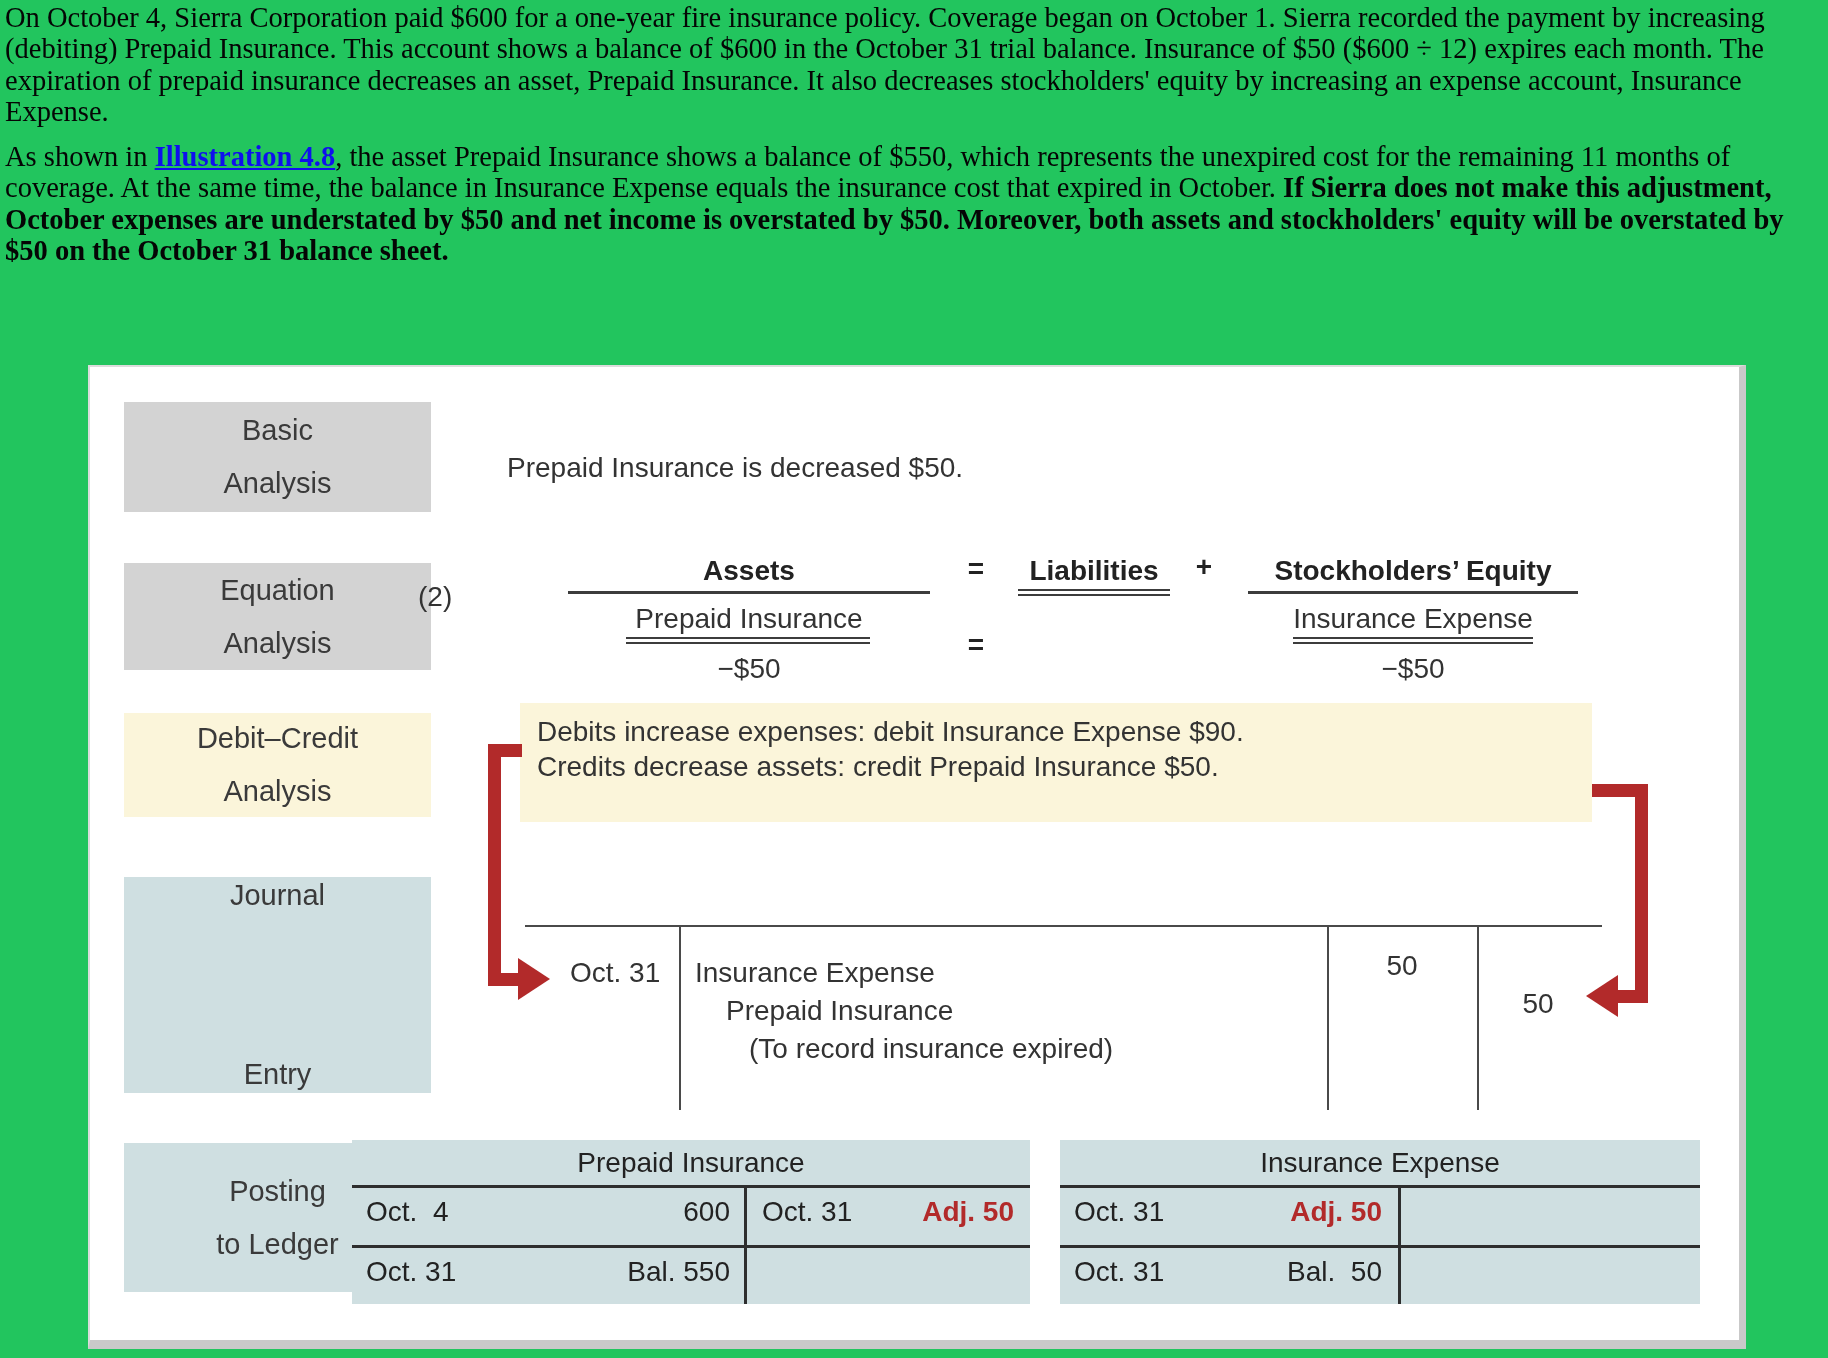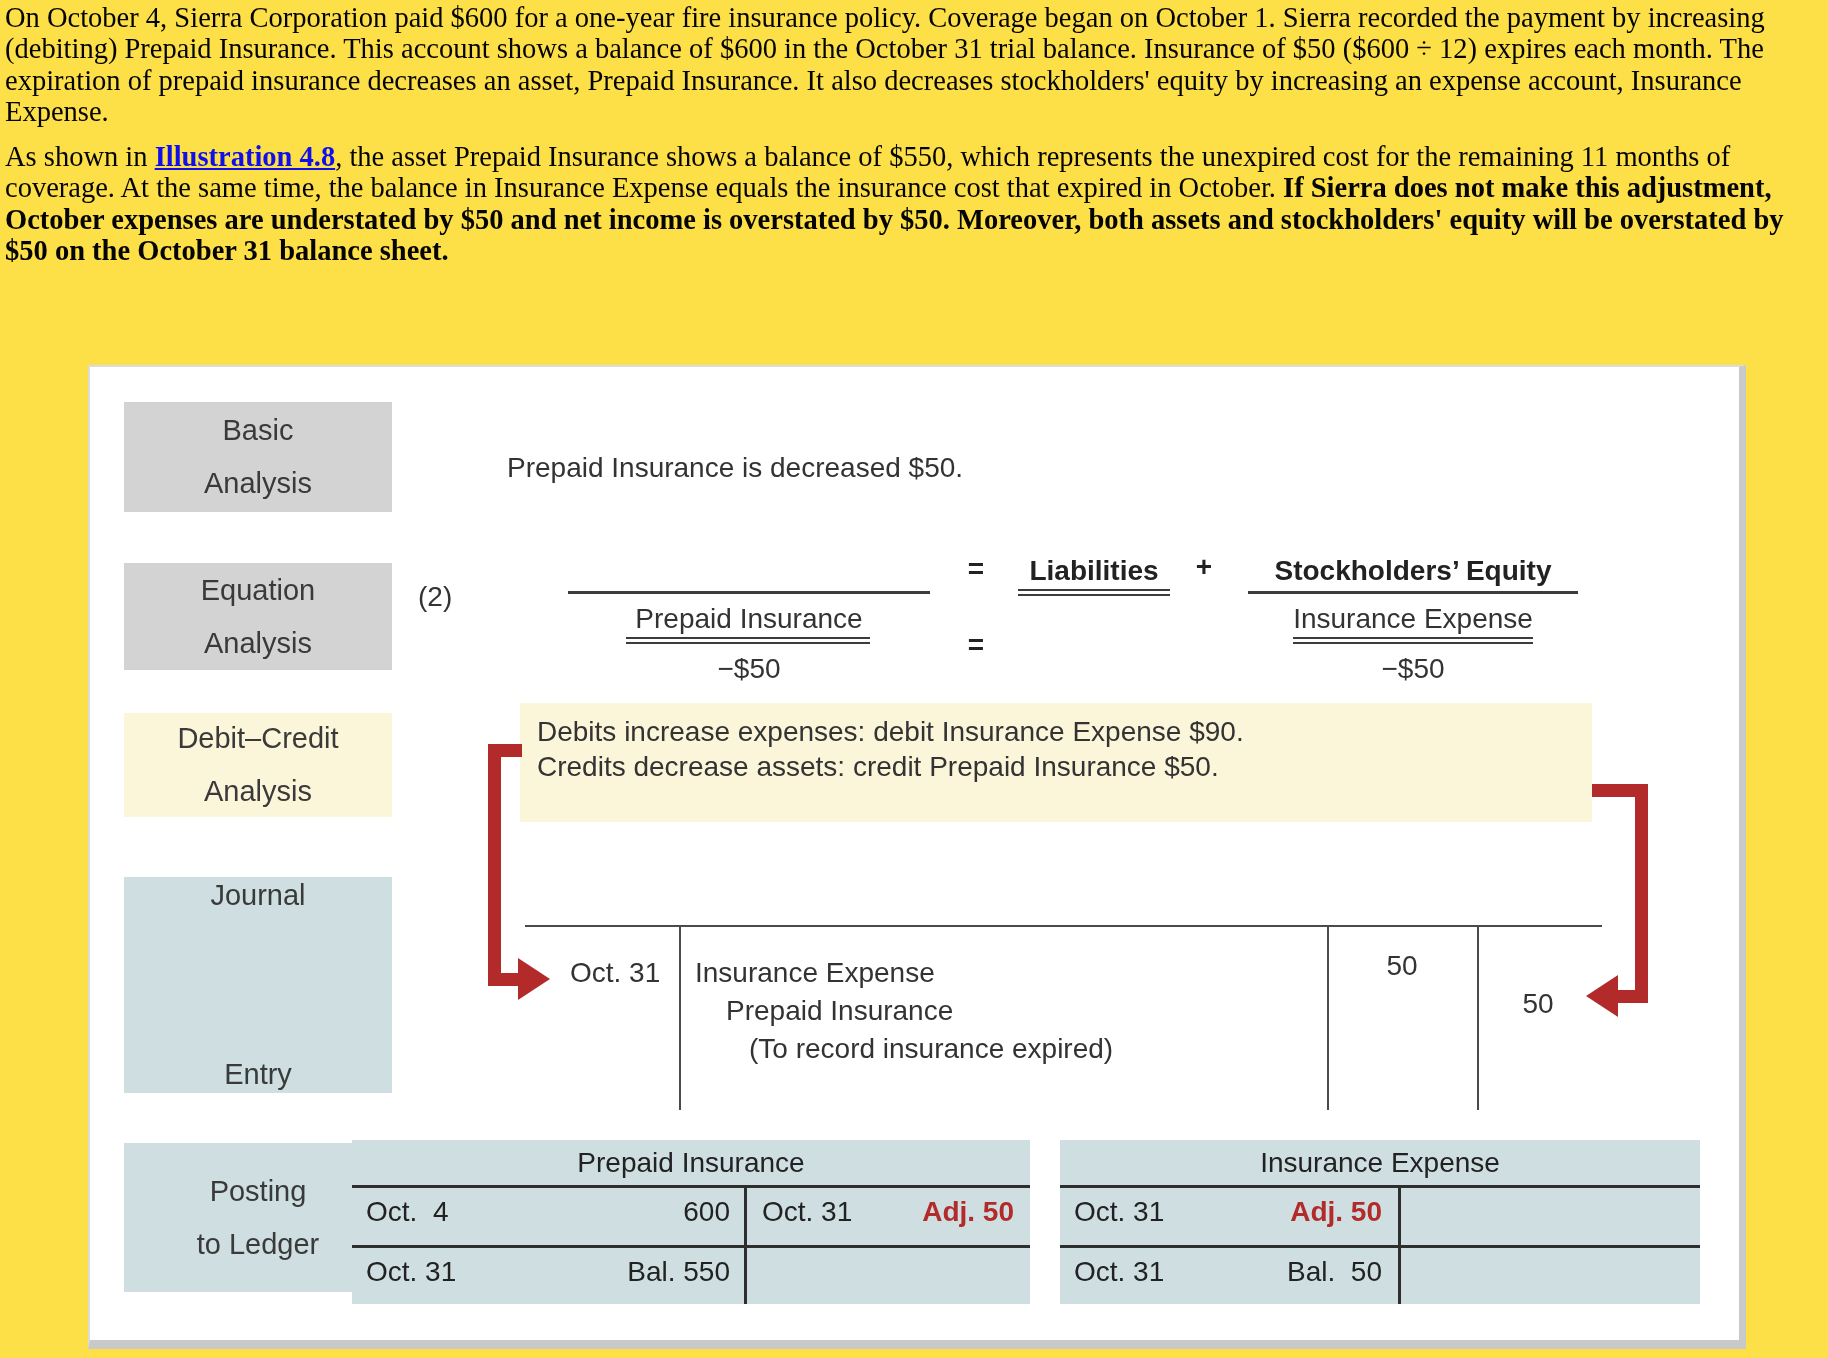--- a/index.html
+++ b/index.html
@@ -1,32 +1,32 @@
 <!DOCTYPE html>
 <html><head>
 <meta charset="utf-8">
 <style>
   html,body{margin:0;padding:0;background:#ffffff;}
-  .page{position:relative;width:1828px;height:1358px;background:#fde047;overflow:hidden;
+  .page{position:relative;width:1828px;height:1358px;background:#22c55e;overflow:hidden;
         font-family:"Liberation Serif", serif;color:#000;}
   
   .body-p{position:absolute;left:5px;width:1820px;margin:0;font-size:28.5px;line-height:31.4px;color:#050505;}
   .p1{top:2px;}
   .p2{top:141px;}
   .p2 strong{font-weight:bold;}
   a.ill-link{color:#0f0fee;font-weight:bold;text-decoration:underline;cursor:pointer;}
   
   .figure{position:absolute;left:88px;top:365px;width:1649px;height:973px;background:#fff;
           border-top:2px solid #dcdcdc;border-left:2px solid #dcdcdc;
           border-right:7px solid #c9c9c9;border-bottom:9px solid #c9c9c9;
           font-family:"Liberation Sans", sans-serif;color:#333;}
   .figure *{box-sizing:border-box;}
   .abs{position:absolute;}
   
-  .lbl{position:absolute;left:34px;width:268px;display:flex;flex-direction:column;
+  .lbl{position:absolute;left:34px;width:307px;display:flex;flex-direction:column;
        align-items:center;justify-content:center;font-size:29px;line-height:37px;color:#3a3a3a;text-align:center;gap:16px;}
   .lbl-gray{background:#d3d3d3;}
   .lbl-cream{background:#fbf5da;}
   .lbl-blue{background:#cfdfe1;}
   
   .fig-text{position:absolute;font-size:28px;color:#333;white-space:nowrap;}
   
   .eq-head{font-weight:bold;color:#222;}
   .eq-center{text-align:center;}
   .rule{position:absolute;border-top:3px solid #3c3c3c;height:0;}
@@ -66,20 +66,21 @@
       <span>Analysis</span>
     </div>
     <div class="fig-text" style="left:417px;top:85px;text-align:right;">Prepaid Insurance is decreased $50.</div>
 
     <div class="lbl lbl-gray" style="top:196px;height:107px;">
       <span>Equation</span>
       <span>Analysis</span>
     </div>
     <div class="fig-text" style="left:328px;top:214px;">(2)</div>
 
+    <div class="fig-text eq-head eq-center" style="left:478px;top:188px;width:362px;">Assets</div>
     <div class="rule" style="left:478px;top:224px;width:362px;"></div>
     <div class="fig-text eq-center" style="left:478px;top:236px;width:362px;">Prepaid Insurance</div>
     <div class="drule" style="left:536px;top:270px;width:244px;"></div>
     <div class="fig-text eq-center" style="left:478px;top:286px;width:362px;">−$50</div>
 
     <div class="fig-text eq-head eq-center" style="left:866px;top:186px;width:40px;">=</div>
     <div class="fig-text eq-head eq-center" style="left:866px;top:262px;width:40px;">=</div>
 
     <div class="fig-text eq-head eq-center" style="left:928px;top:188px;width:152px;">Liabilities</div>
     <div class="drule" style="left:928px;top:222px;width:152px;"></div>

